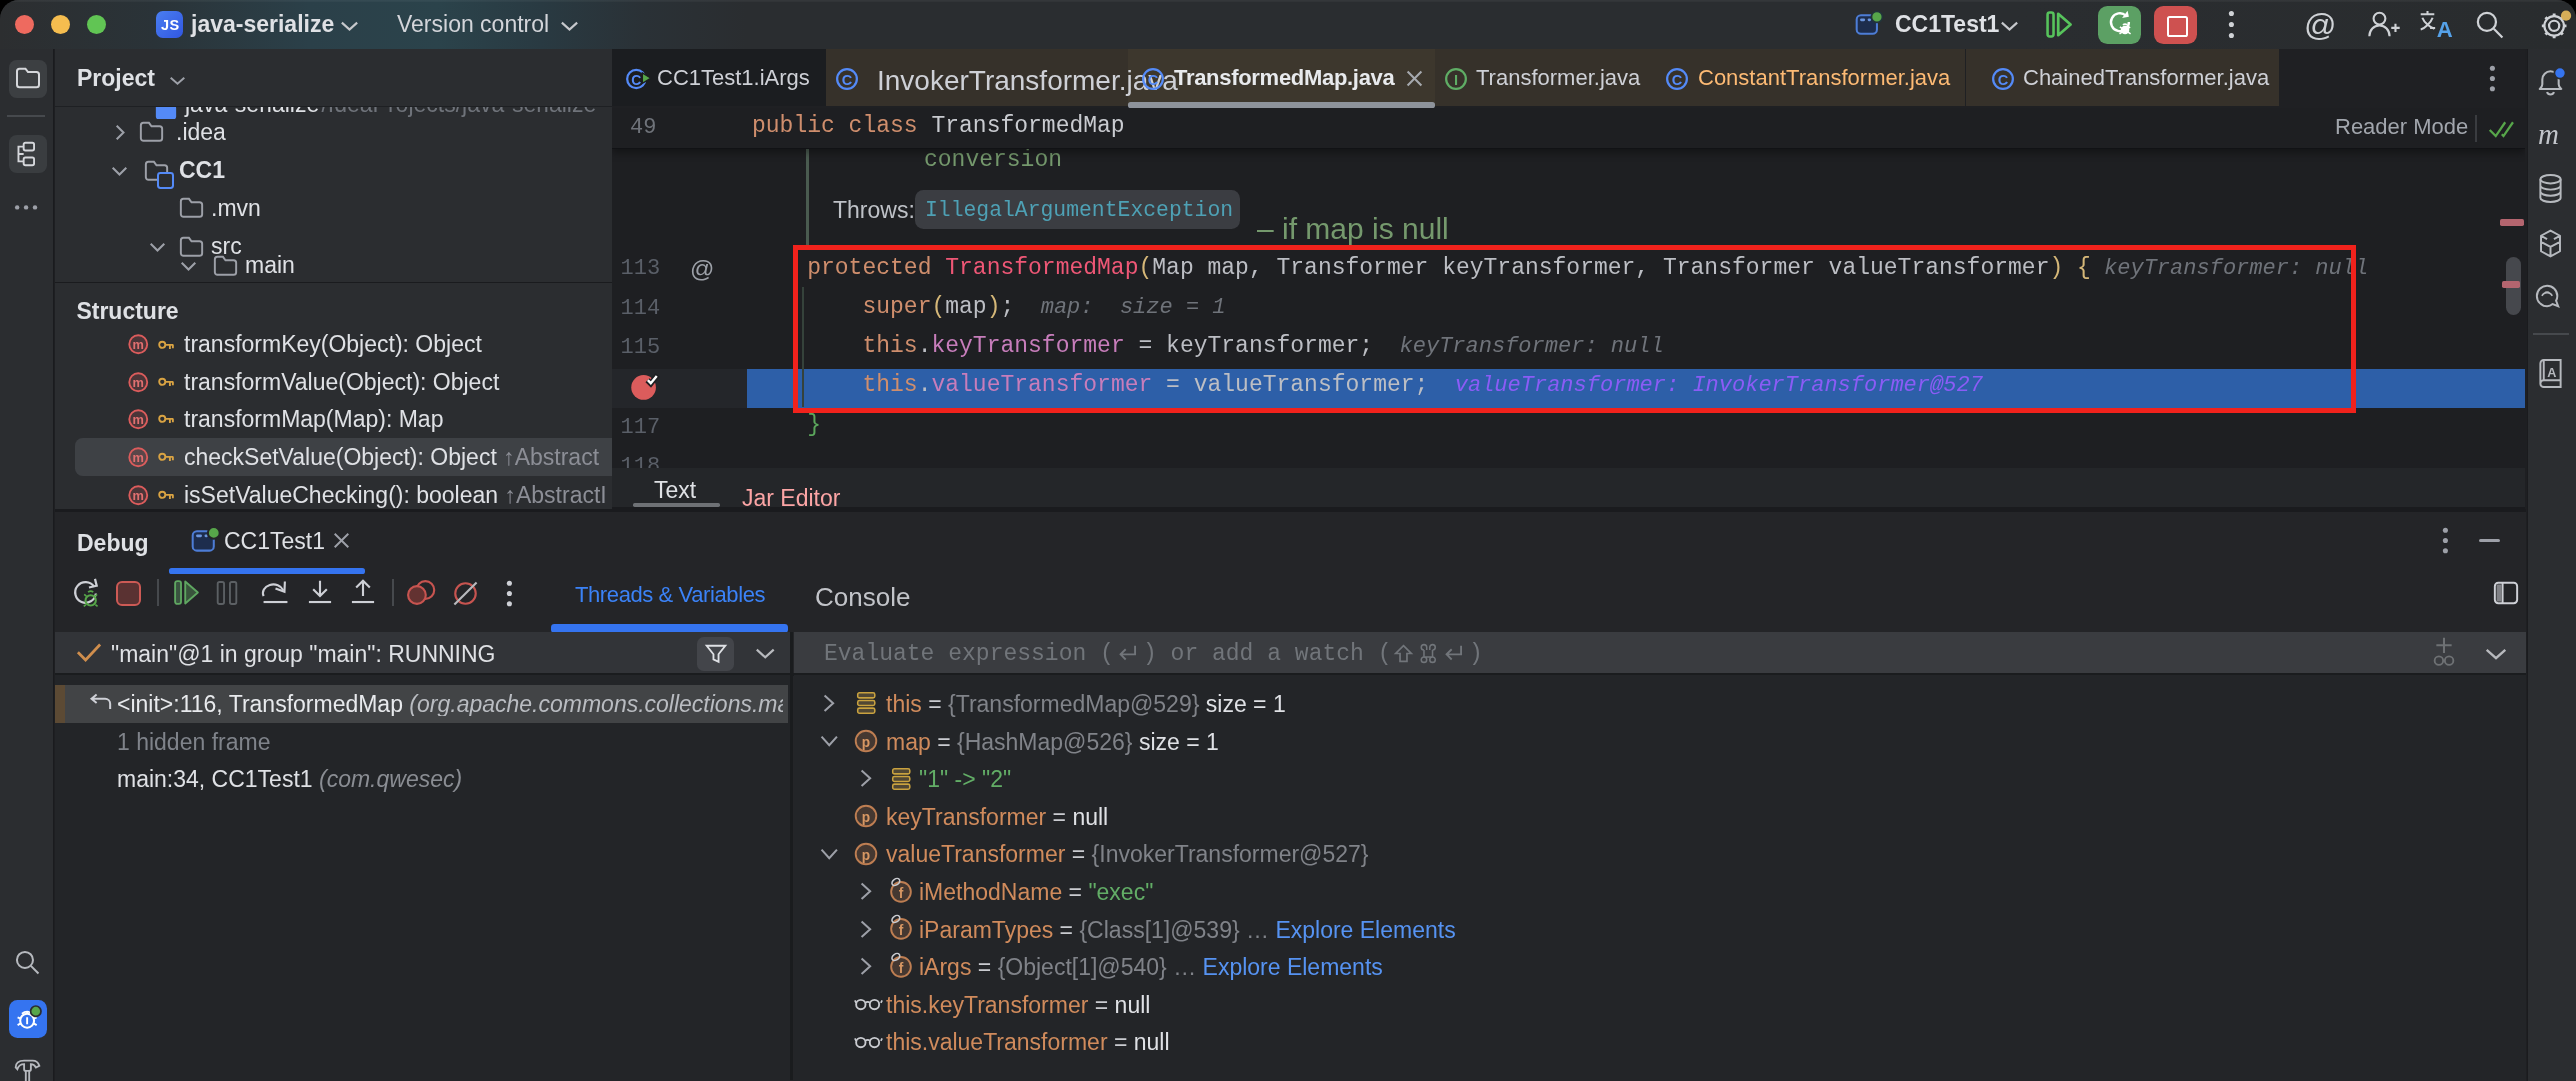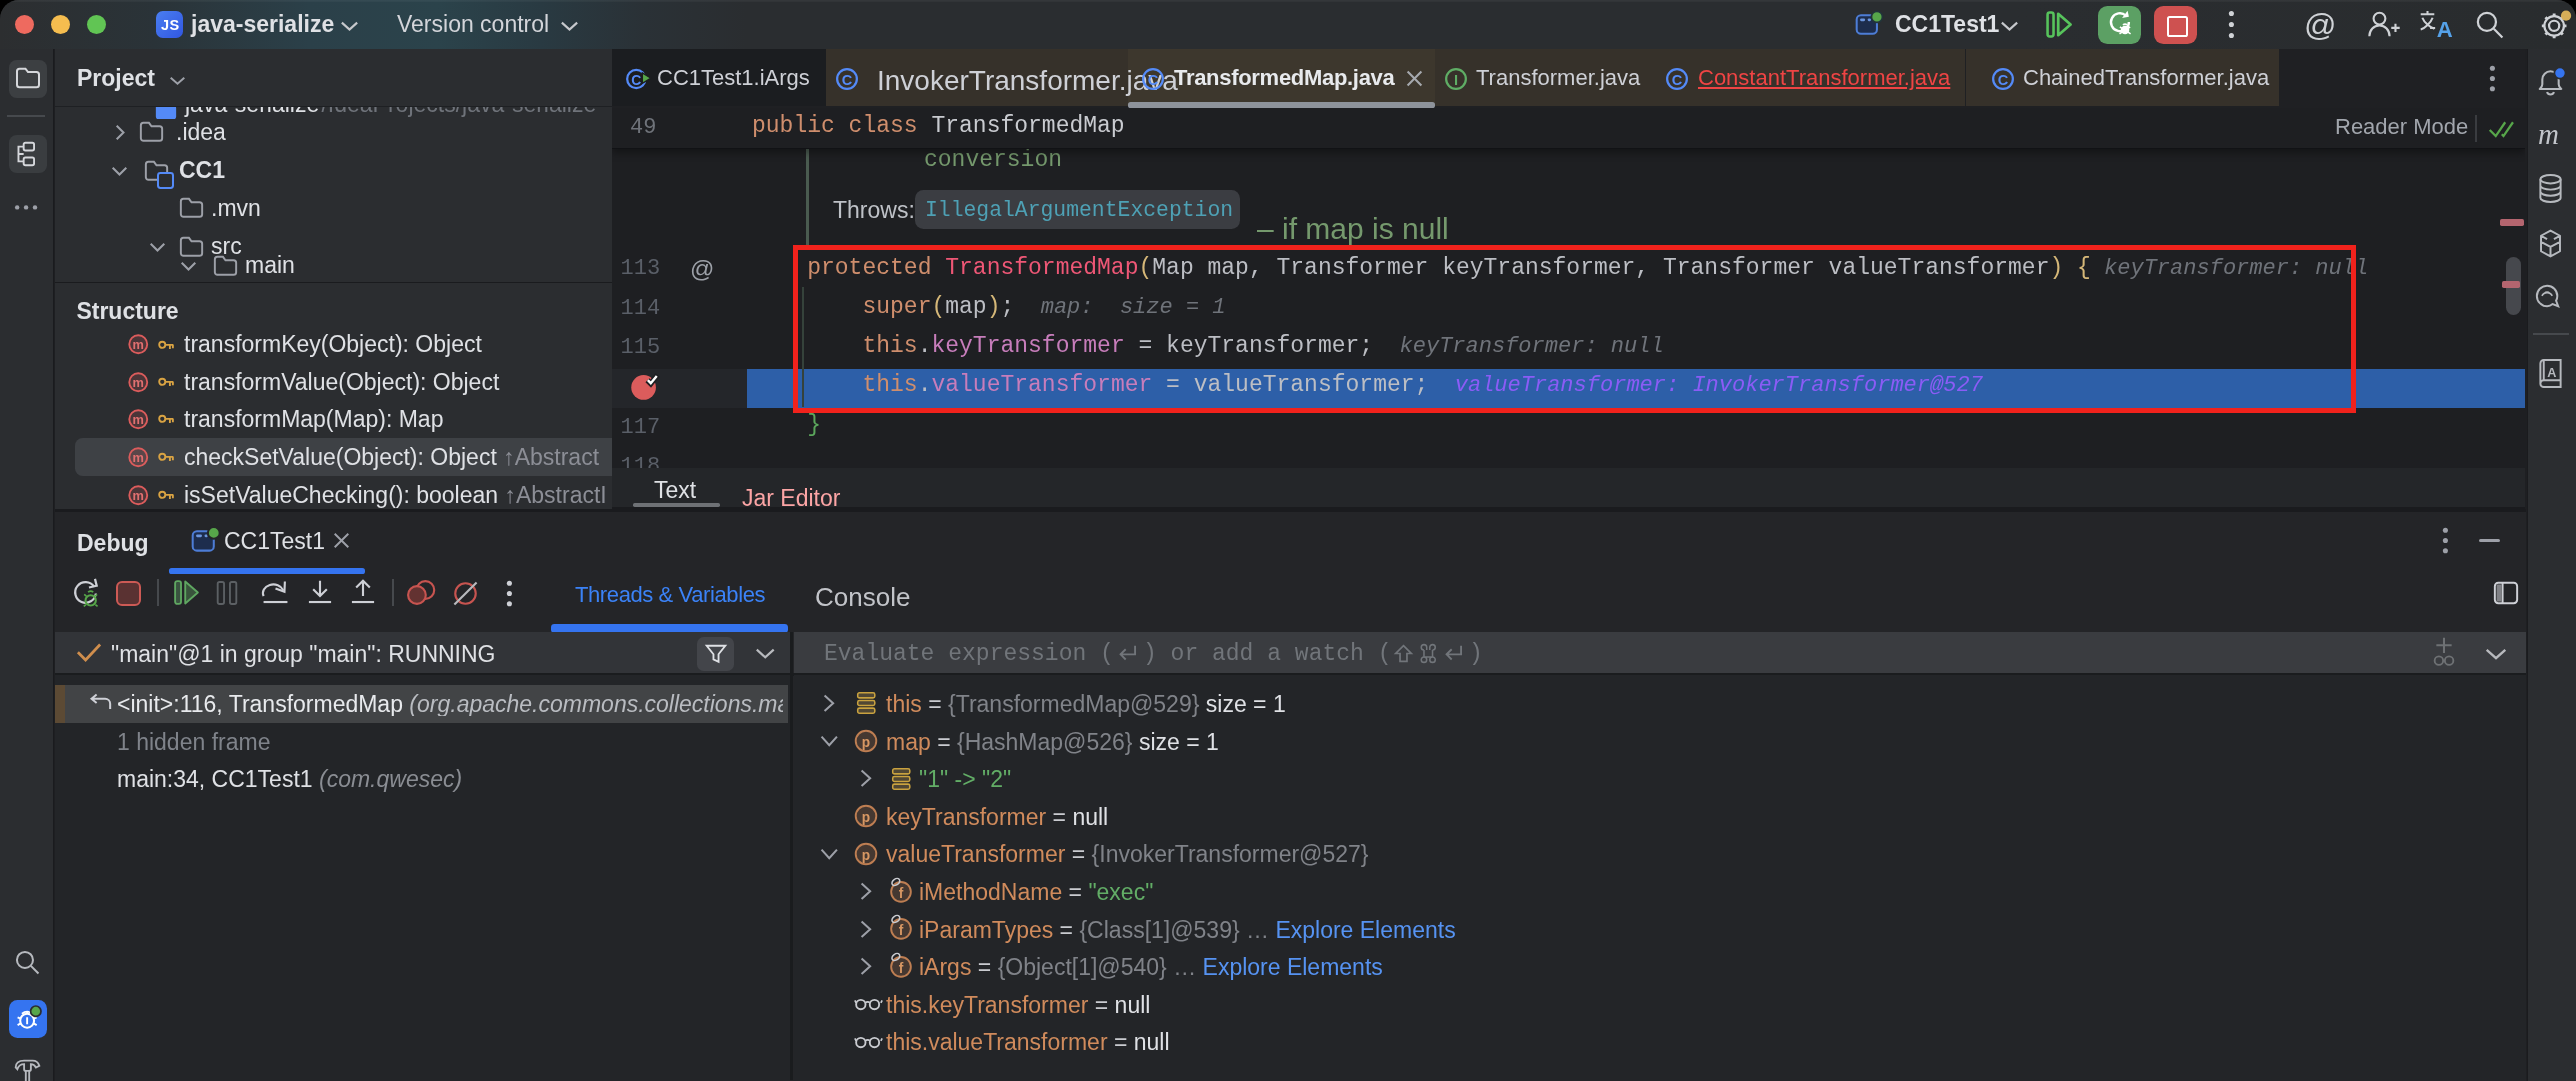--- a/index.html
+++ b/index.html
@@ -278,21 +278,21 @@
       </svg>
   <svg width="24" height="24" style="left:832px;top:18px;" viewBox="0 0 28 28">
         <circle cx="14" cy="14" r="11.5" fill="none" stroke="#5fad65" stroke-width="2.6"></circle>
         <text x="14" y="21" text-anchor="middle" font-size="17" font-weight="bold" fill="#5fad65" font-family="Liberation Sans">I</text>
       </svg>
   <div class="t" style="left:864px;top:18px;font-size:22px;color:#ced0d6;">Transformer.java</div>
   <svg width="24" height="24" style="left:1053px;top:18px;" viewBox="0 0 28 28">
         <circle cx="14" cy="14" r="11.5" fill="none" stroke="#548af7" stroke-width="2.6"></circle>
         <text x="14" y="21" text-anchor="middle" font-size="17" font-weight="bold" fill="#548af7" font-family="Liberation Sans">C</text>
       </svg>
-  <div class="t" style="left:1086px;top:18px;font-size:22px;color:#ef4444;text-decoration:underline;">ConstantTransformer.java</div>
+  <div class="t" style="left:1086px;top:18px;font-size:22px;color:#fdba74;">ConstantTransformer.java</div>
   <svg width="24" height="24" style="left:1379px;top:18px;" viewBox="0 0 28 28">
         <circle cx="14" cy="14" r="11.5" fill="none" stroke="#548af7" stroke-width="2.6"></circle>
         <text x="14" y="21" text-anchor="middle" font-size="17" font-weight="bold" fill="#548af7" font-family="Liberation Sans">C</text>
       </svg>
   <div class="t" style="left:1411px;top:18px;font-size:22px;color:#ced0d6;">ChainedTransformer.java</div>
   <svg width="6.8" height="29" style="left:1877px;top:14.5px;" viewBox="0 0 8 34">
         <circle cx="4" cy="5" r="3" fill="#9da0a8"></circle>
         <circle cx="4" cy="17" r="3" fill="#9da0a8"></circle>
         <circle cx="4" cy="29" r="3" fill="#9da0a8"></circle>
       </svg>

